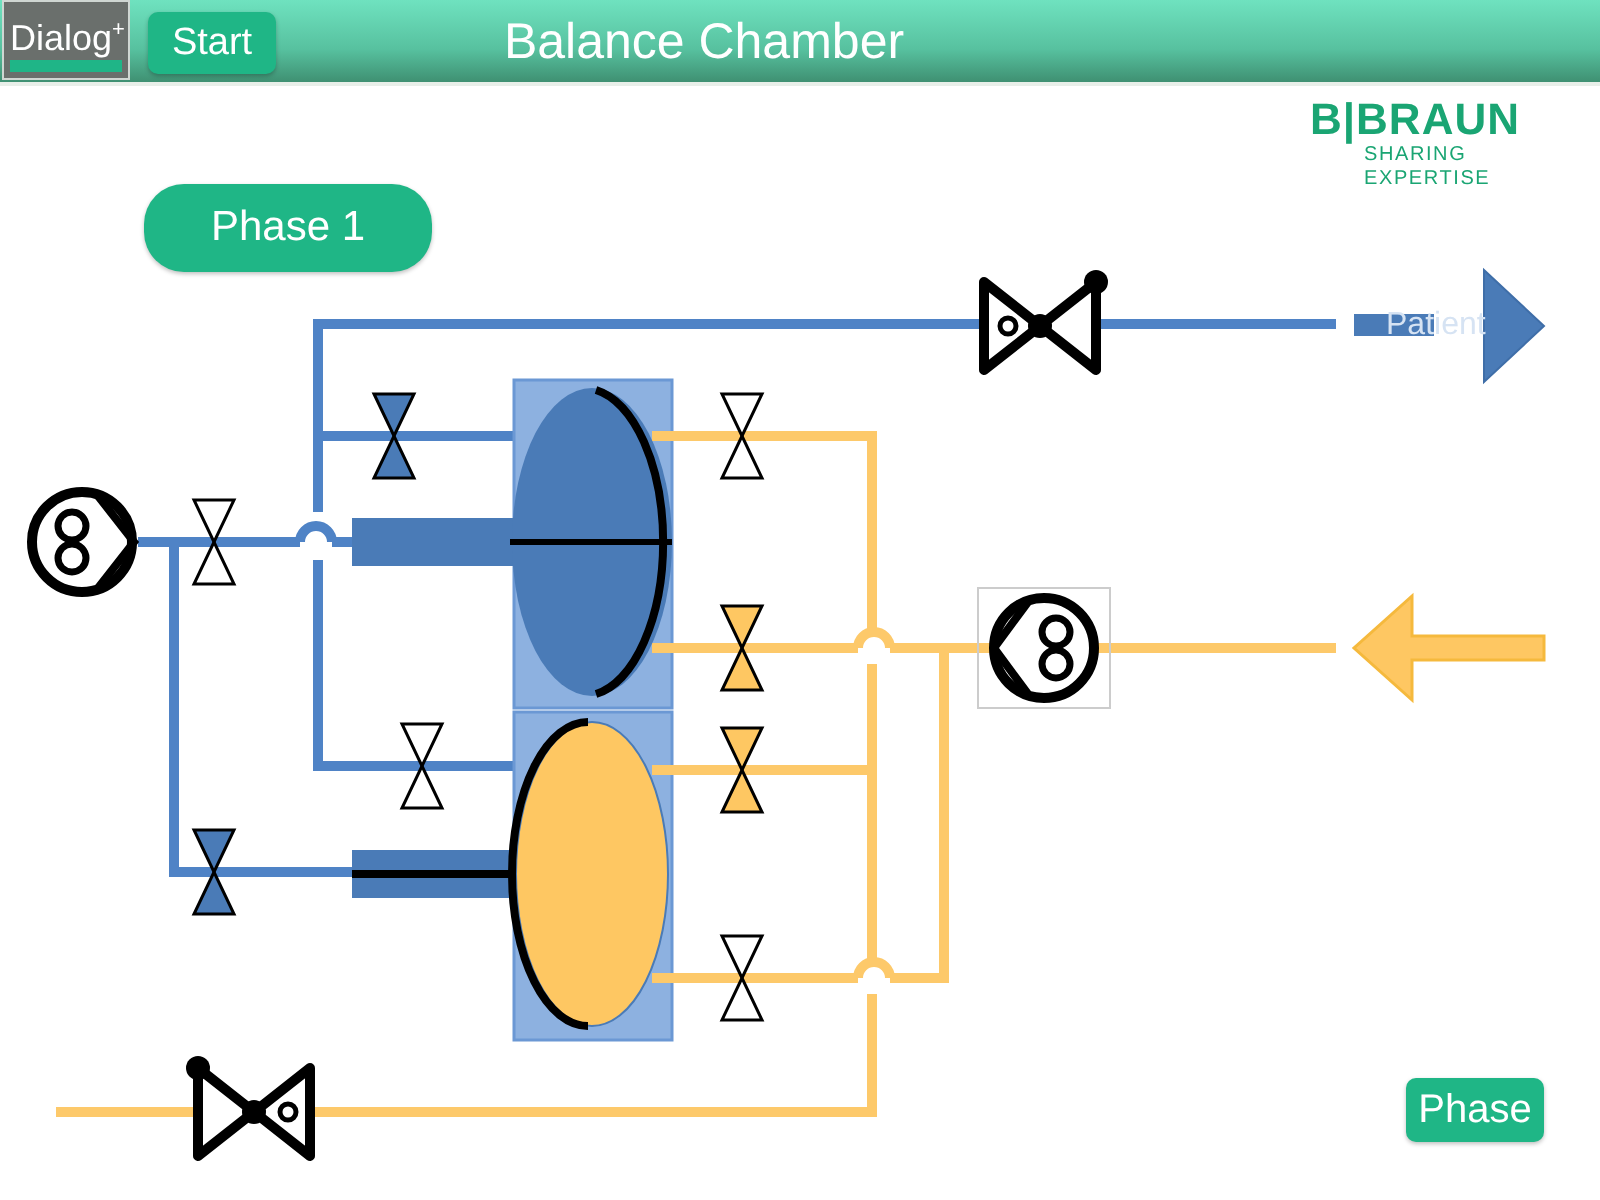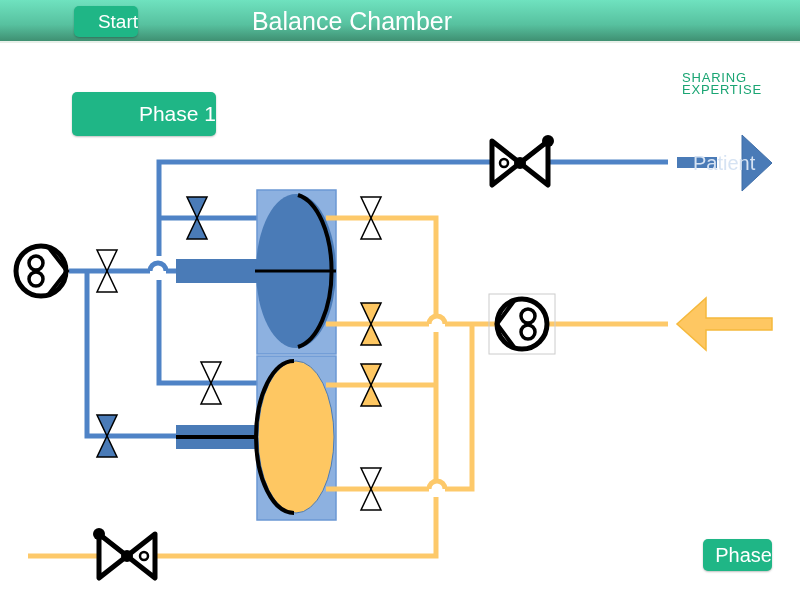--- a/index.html
+++ b/index.html
@@ -2,40 +2,45 @@
 <html><head>
 <meta charset="utf-8">
 <style>
   html, body { margin:0; padding:0; }
   body { width:800px; height:600px; position:relative; overflow:hidden; background:#ffffff; font-family:"Liberation Sans", sans-serif; }
   .header { position:absolute; left:0; top:0; width:800px; height:41px; background:linear-gradient(to bottom, #6fe2bf 0%, #57c19f 60%, #3f9072 100%); border-bottom:2px solid #e8efe9; }
   .logo-box { position:absolute; left:1px; top:0; width:64px; height:40px; background:#6a6f6c; border:1px solid #cfd6d2; box-sizing:border-box; }
   .logo-text { position:absolute; left:3px; top:4px; color:#ffffff; font-size:18px; line-height:20px; letter-spacing:0; }
   .logo-text sup { font-size:11px; }
   .logo-bar { position:absolute; left:3px; bottom:3px; width:56px; height:6px; background:#1fb587; }
-  .btn { position:absolute; background:#1fb686; color:#ffffff; border-radius:5px; text-align:right; box-shadow:0 1px 2px rgba(0,0,0,0.25); cursor:pointer; }
+  .btn { position:absolute; background:#1fb686; color:#ffffff; border-radius:5px; text-align:center; box-shadow:0 1px 2px rgba(0,0,0,0.25); cursor:pointer; }
   .start-btn { left:74px; top:6px; width:64px; height:31px; line-height:31px; font-size:19px; }
   .title { position:absolute; left:0; width:704px; top:6px; text-align:center; color:#ffffff; font-size:25px; line-height:30px; }
-  .phase-btn { left:72px; top:92px; width:144px; height:44px; line-height:44px; font-size:21px; }
+  .phase-btn { left:72px; top:92px; width:144px; height:44px; line-height:44px; font-size:21px;border-radius:20px; }
   .back-btn { left:703px; top:539px; width:69px; height:32px; line-height:32px; font-size:20px; }
   .brand { position:absolute; left:655px; top:48px; width:140px; height:40px; }
   .brand-name { position:absolute; left:0; top:0; color:#1aa573; font-size:22px; font-weight:bold; letter-spacing:0.5px; line-height:24px; }
-  .brand-tag { position:absolute; left:27px; top:24px; color:#1aa573; font-size:13px; letter-spacing:0.8px; line-height:12px; }
+  .brand-tag { position:absolute; left:27px; top:24px; color:#1aa573; font-size:10px; letter-spacing:0.8px; line-height:12px; }
   svg.diagram { position:absolute; left:0; top:0; }
-  .patient-label { position:absolute; left:693px; top:154px; color:#d6e3f3; font-size:20px; line-height:18px; }
+  .patient-label { position:absolute; left:693px; top:154px; color:#d6e3f3; font-size:16px; line-height:18px; }
 </style>
 </head>
 <body>
 
 <div class="header">
+  <div class="logo-box">
+    <span class="logo-text"><span>Dialog</span><sup>+</sup></span>
+    <div class="logo-bar"></div>
+  </div>
   <div class="title">Balance Chamber</div>
   <div class="btn start-btn">Start</div>
 </div>
 
 <div class="brand">
+  <div class="brand-name">B|BRAUN</div>
   <div class="brand-tag">SHARING EXPERTISE</div>
 </div>
 
 <div class="btn phase-btn">Phase 1</div>
 
 <svg class="diagram" width="800" height="600" viewBox="0 0 800 600">
   <defs>
     <g id="valve">
       <polygon points="-10,-21 10,-21 0,0"></polygon>
       <polygon points="-10,21 10,21 0,0"></polygon>

